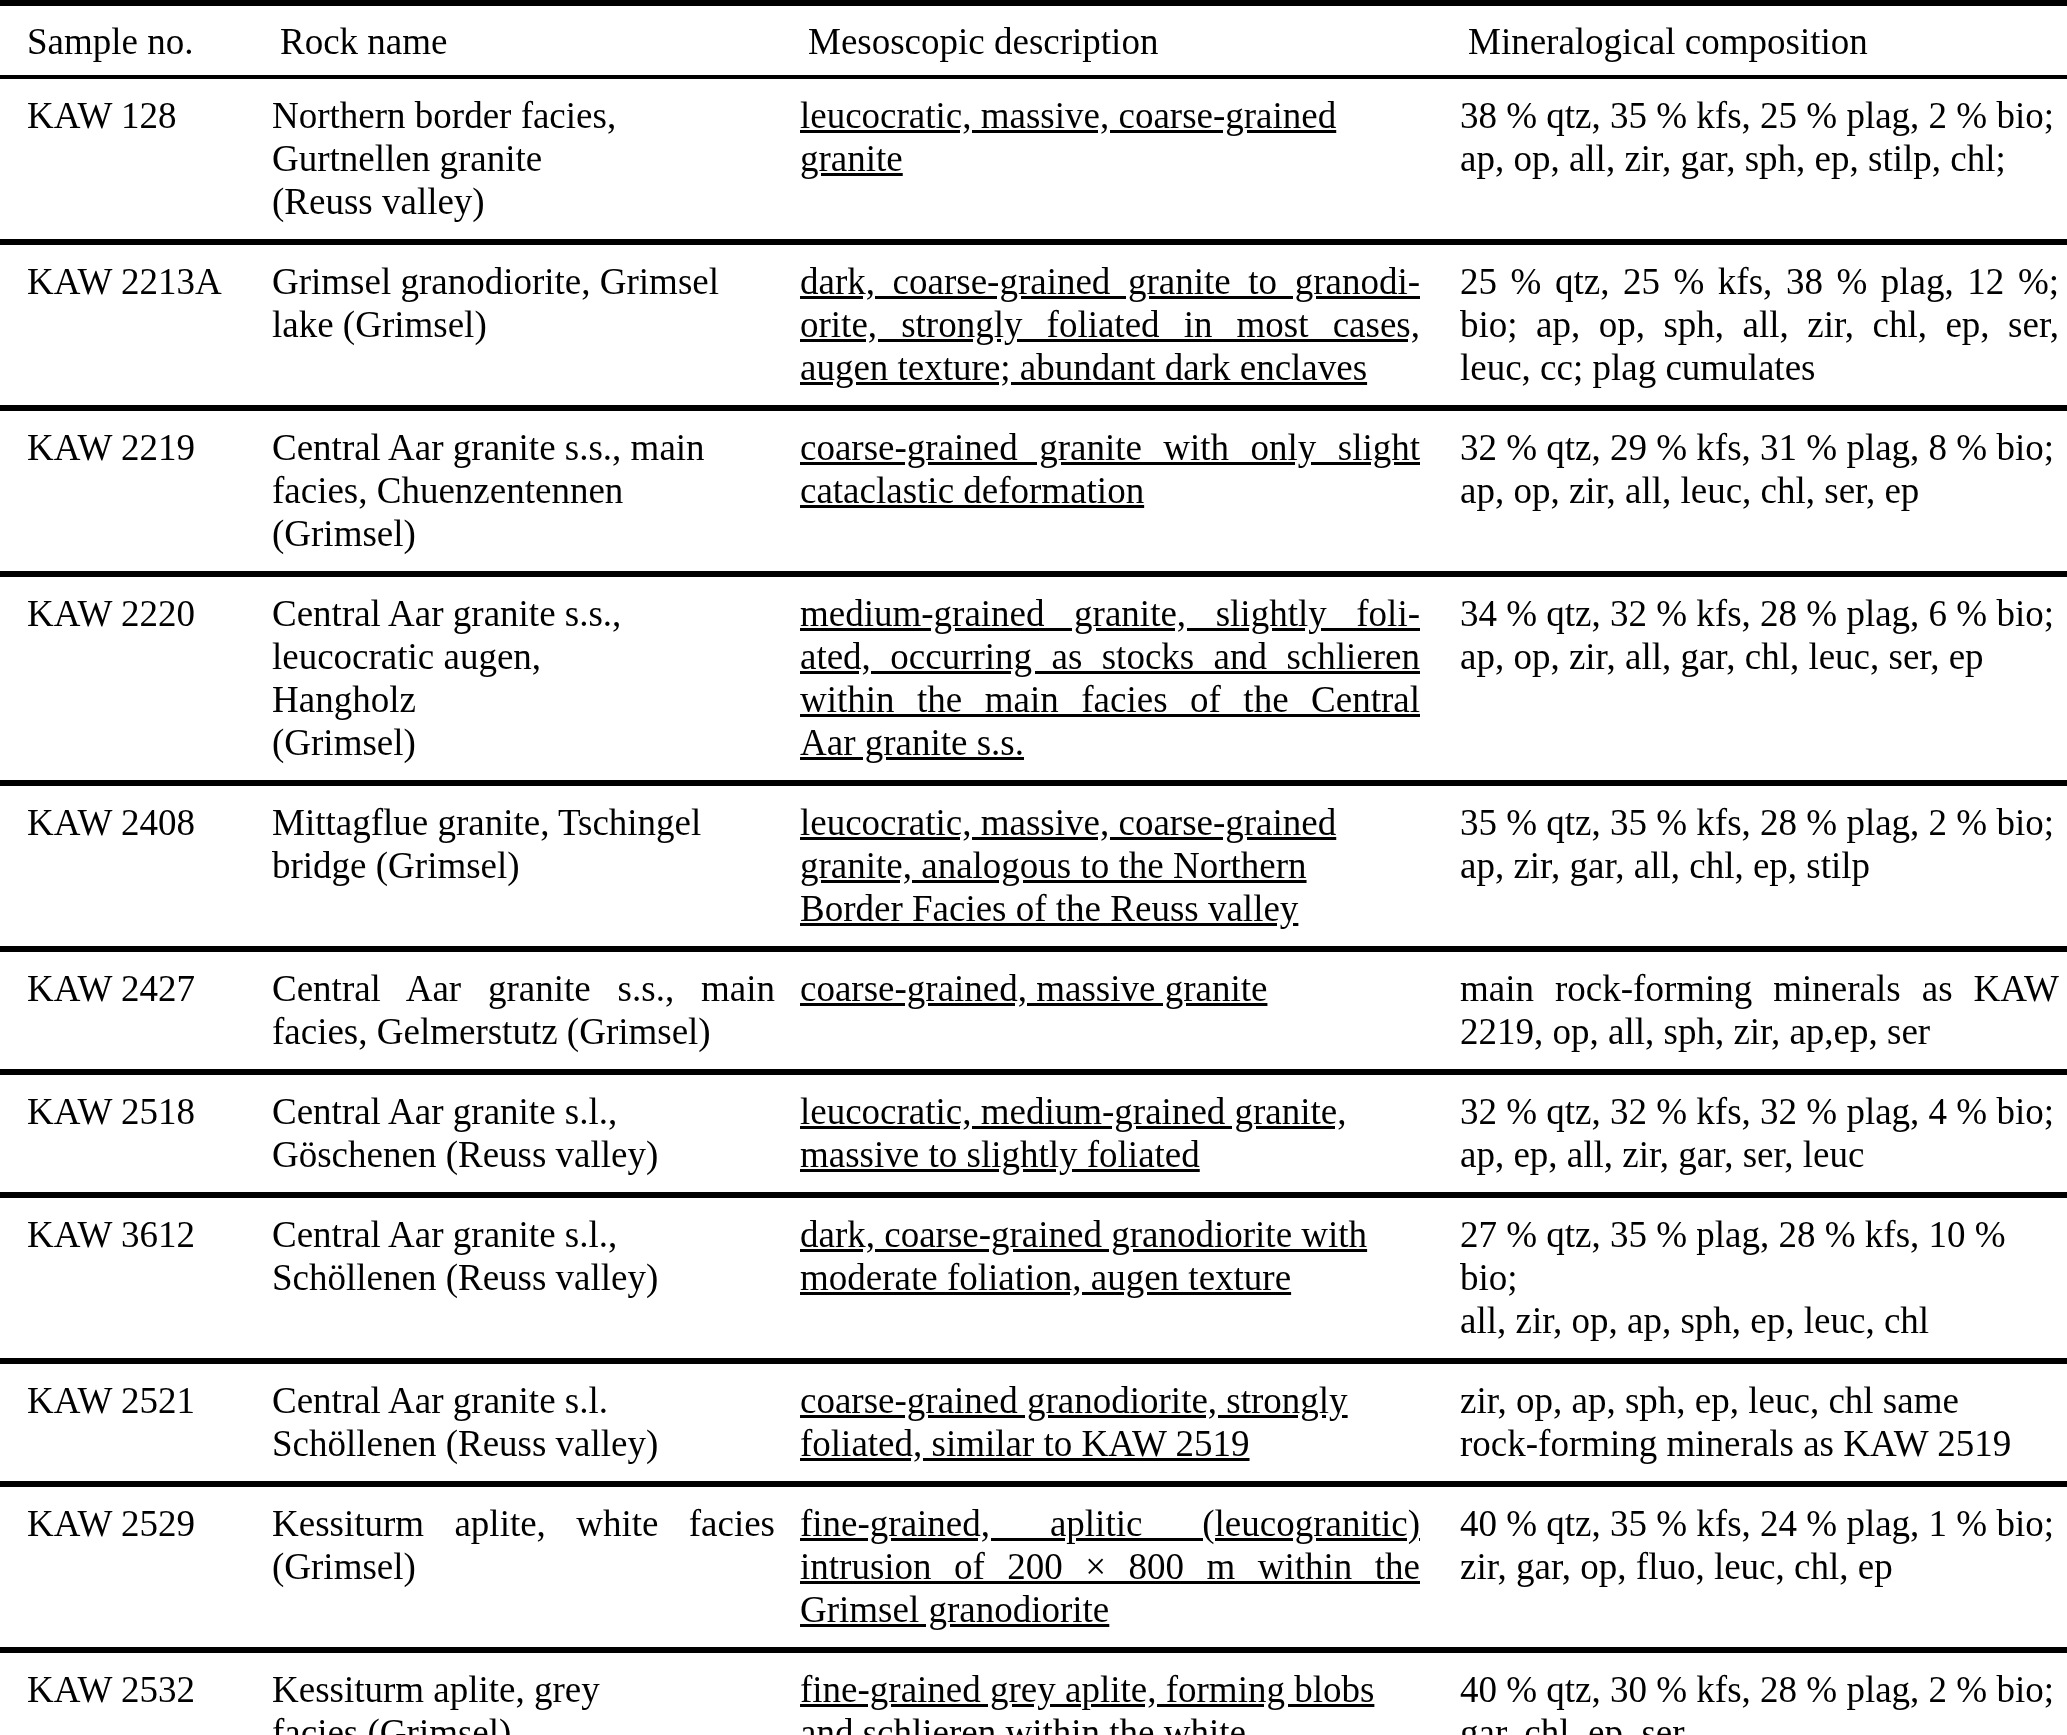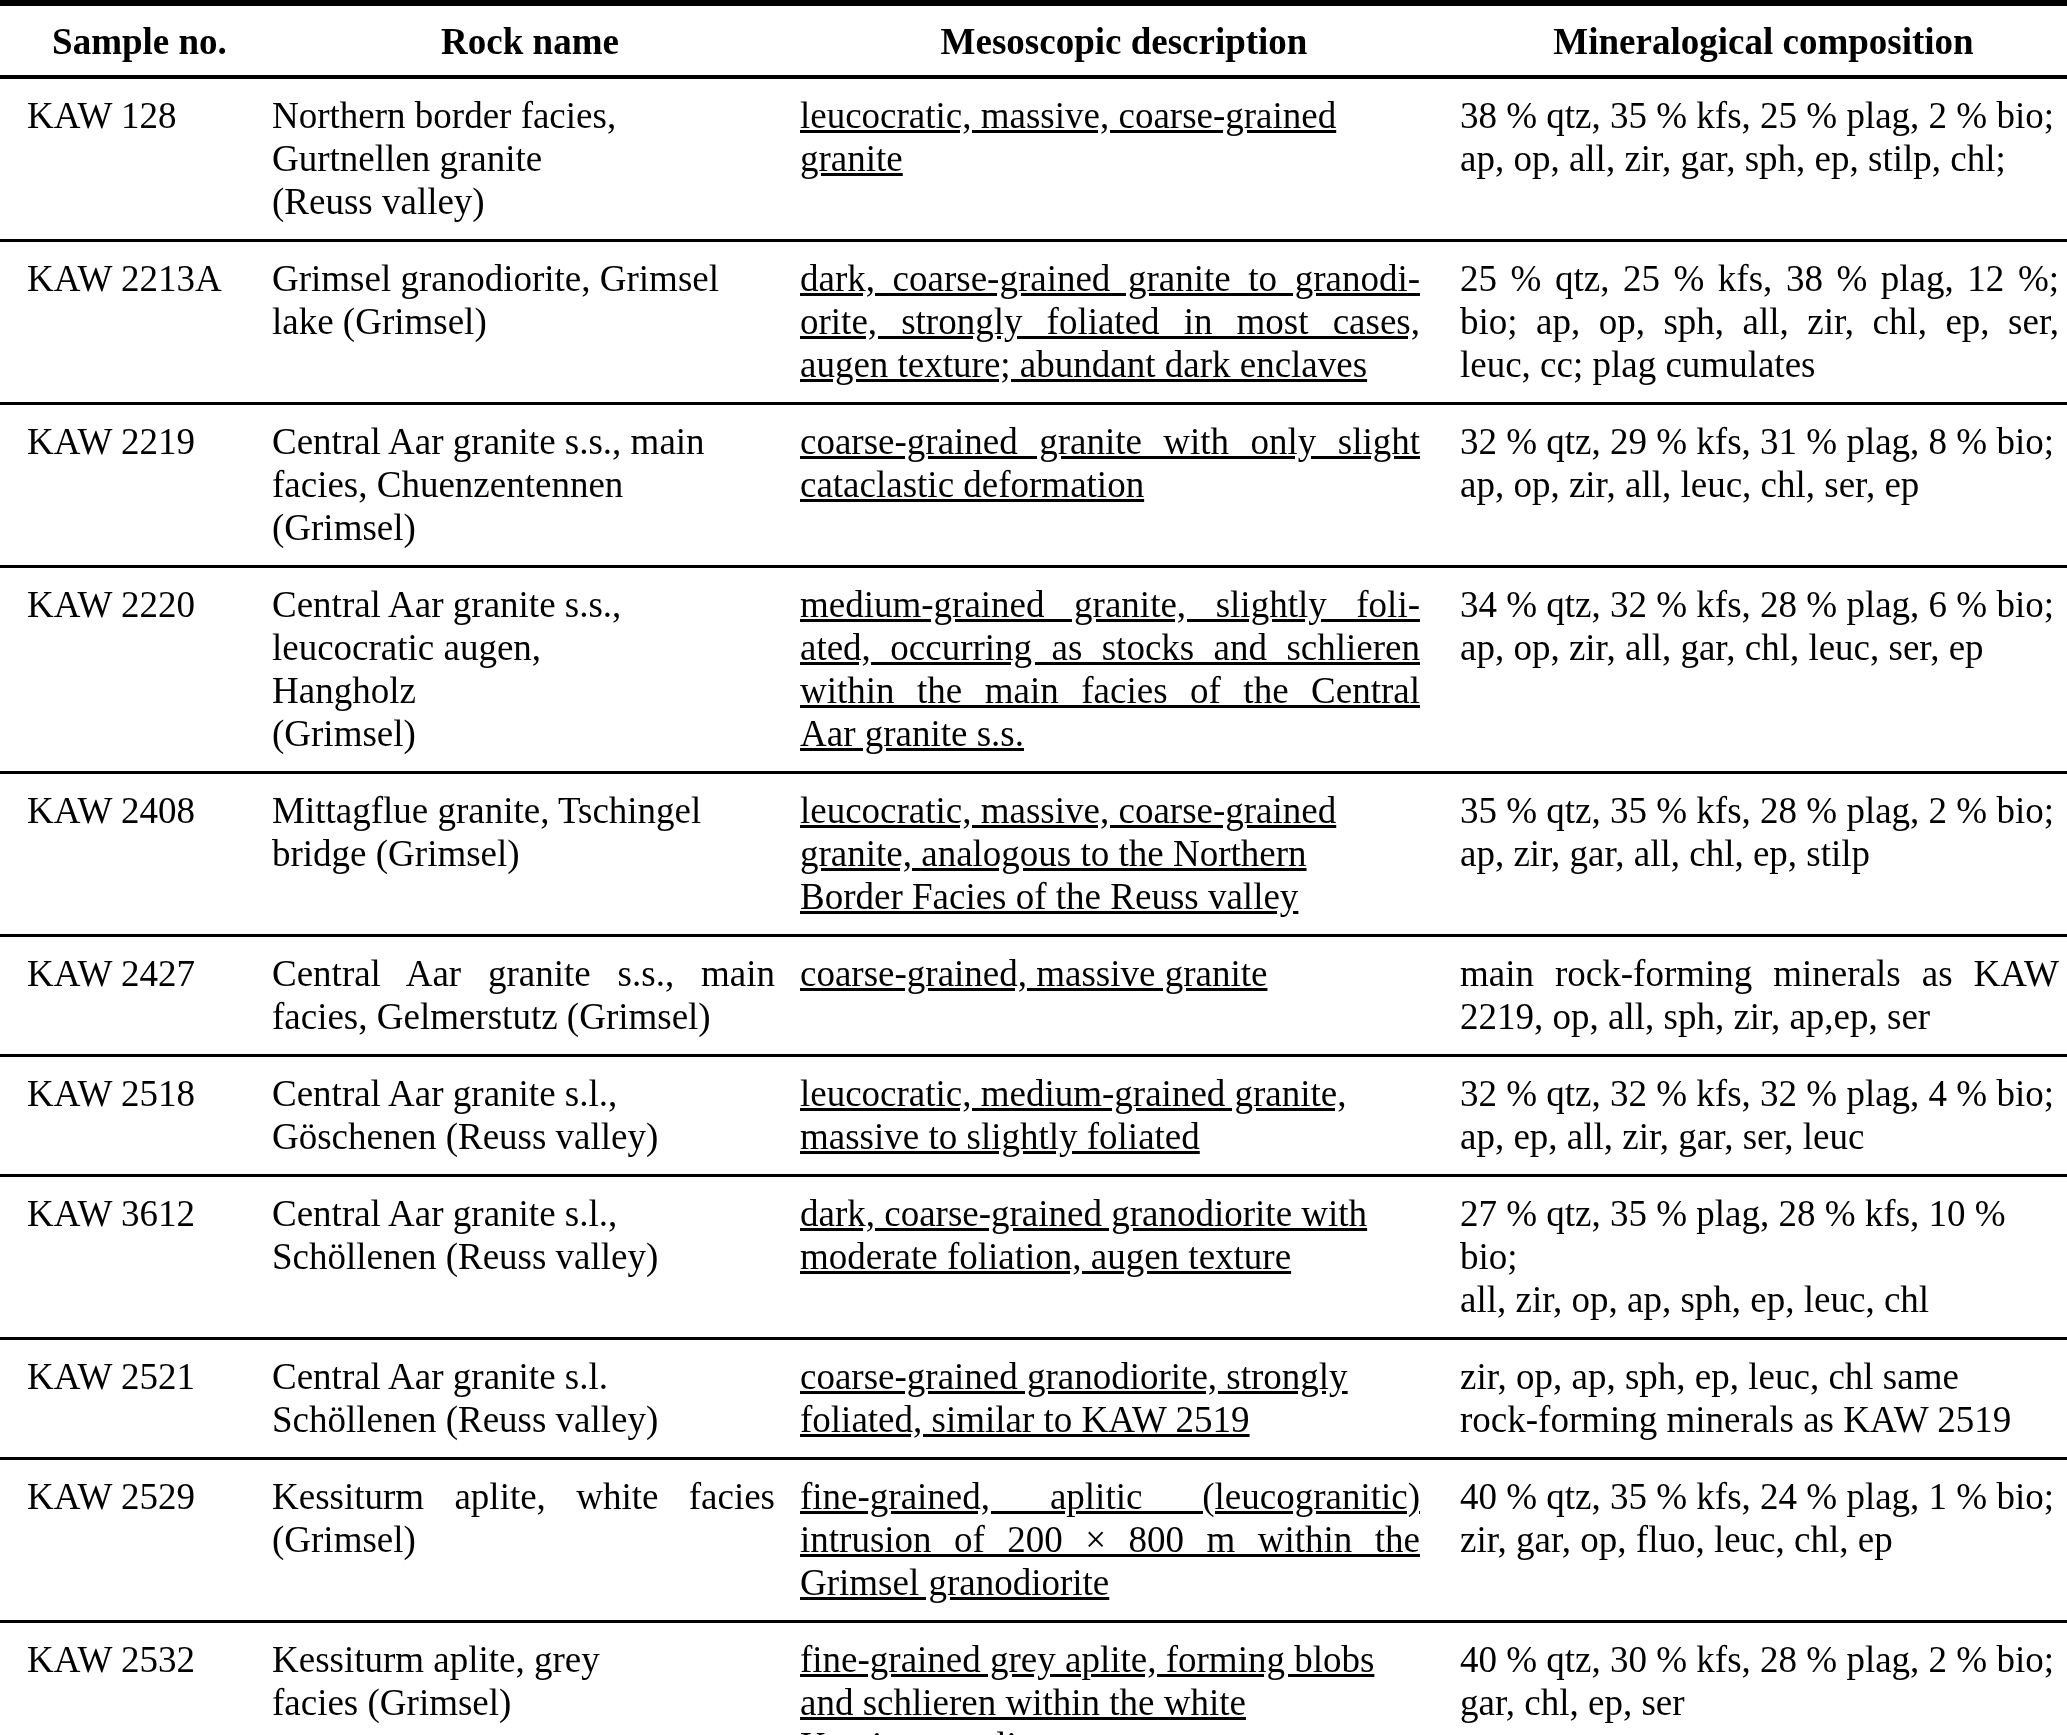--- a/index.html
+++ b/index.html
@@ -20,27 +20,27 @@
     border-collapse: collapse;
     table-layout: fixed;
     border-top: 6px solid #000;
     border-bottom: 6px solid #000;
   }
   col.c1 { width: 272px; }
   col.c2 { width: 528px; }
   col.c3 { width: 660px; }
   col.c4 { width: 607px; }
   thead th {
-    text-align: center;
-    font-weight: bold;
+    text-align: left;
+    font-weight: normal;
     vertical-align: top;
     padding: 14px 20px 12px 8px;
   }
   thead tr { border-bottom: 4px solid #000; }
-  tbody tr { border-bottom: 3px solid #000000; }
+  tbody tr { border-bottom: 6px solid #000000; }
   tbody tr:last-child { border-bottom: none; }
   td {
     vertical-align: top;
     padding: 15px 25px 16px 0;
   }
   th:first-child, td:first-child { padding-left: 27px; }
   td:nth-child(3) { padding-right: 40px; text-decoration: underline; }
   td:last-child, th:last-child { padding-right: 8px; }
   .cell-line { text-align: left; }
   .cell-line.j {

